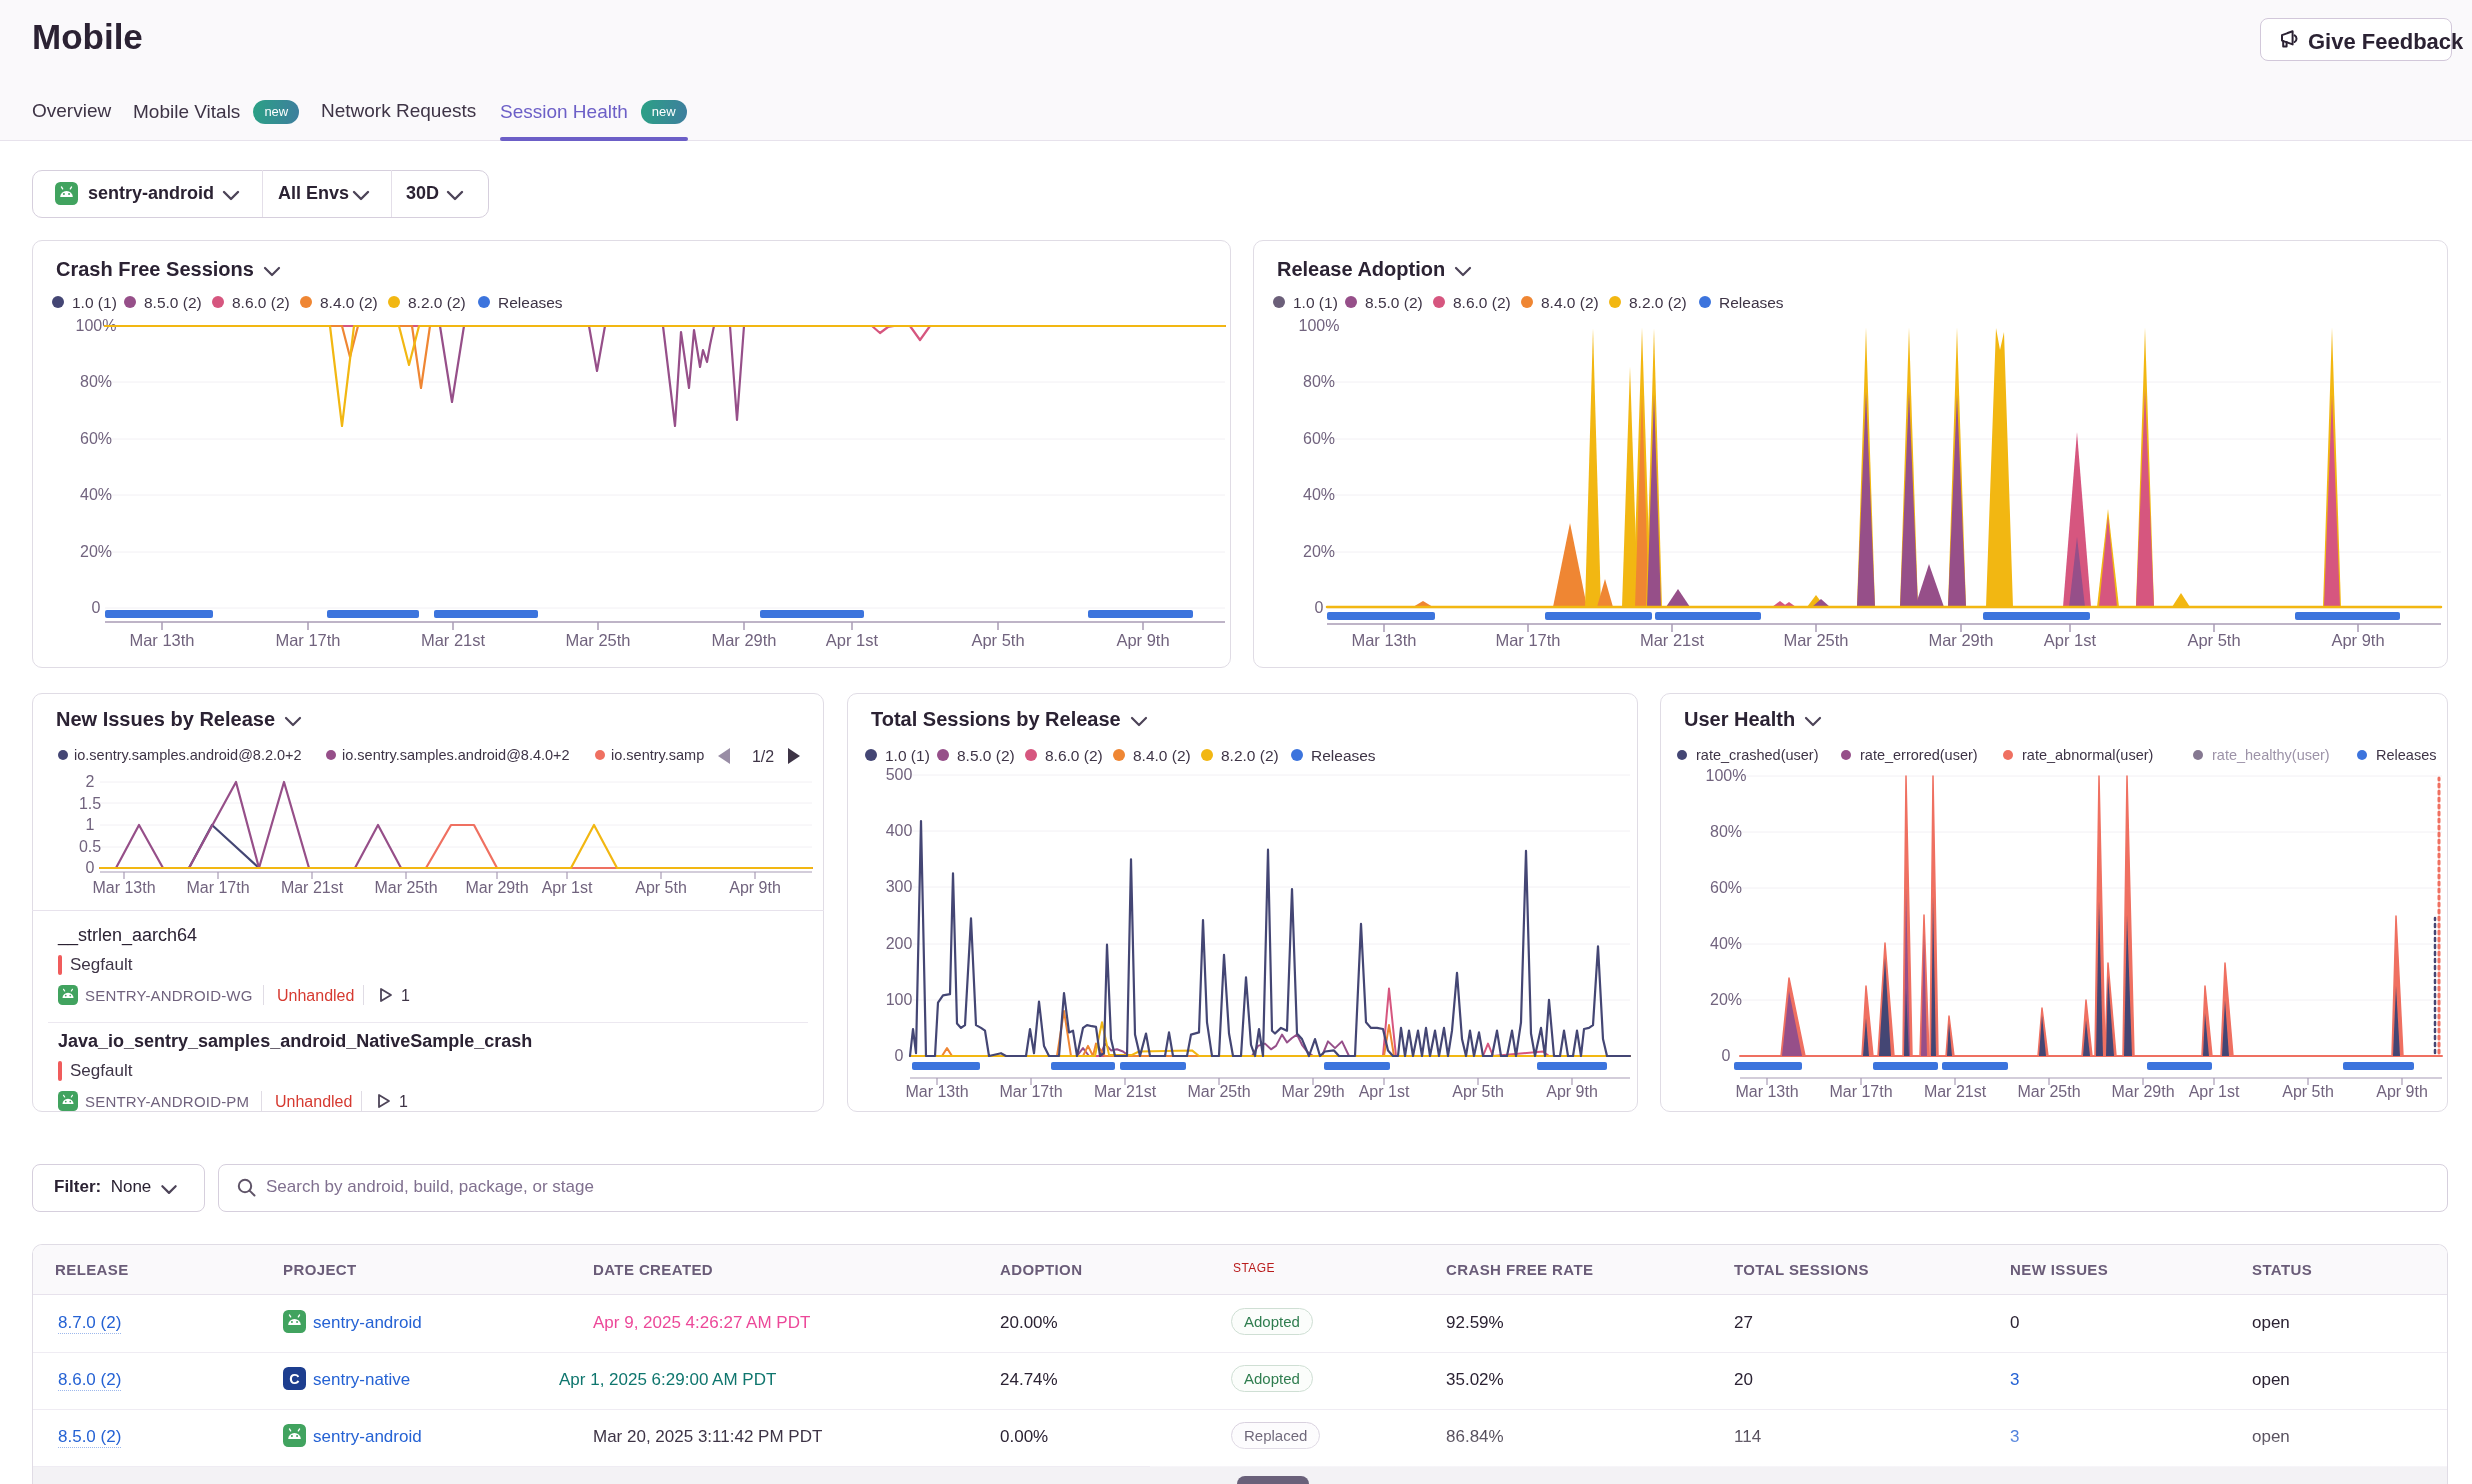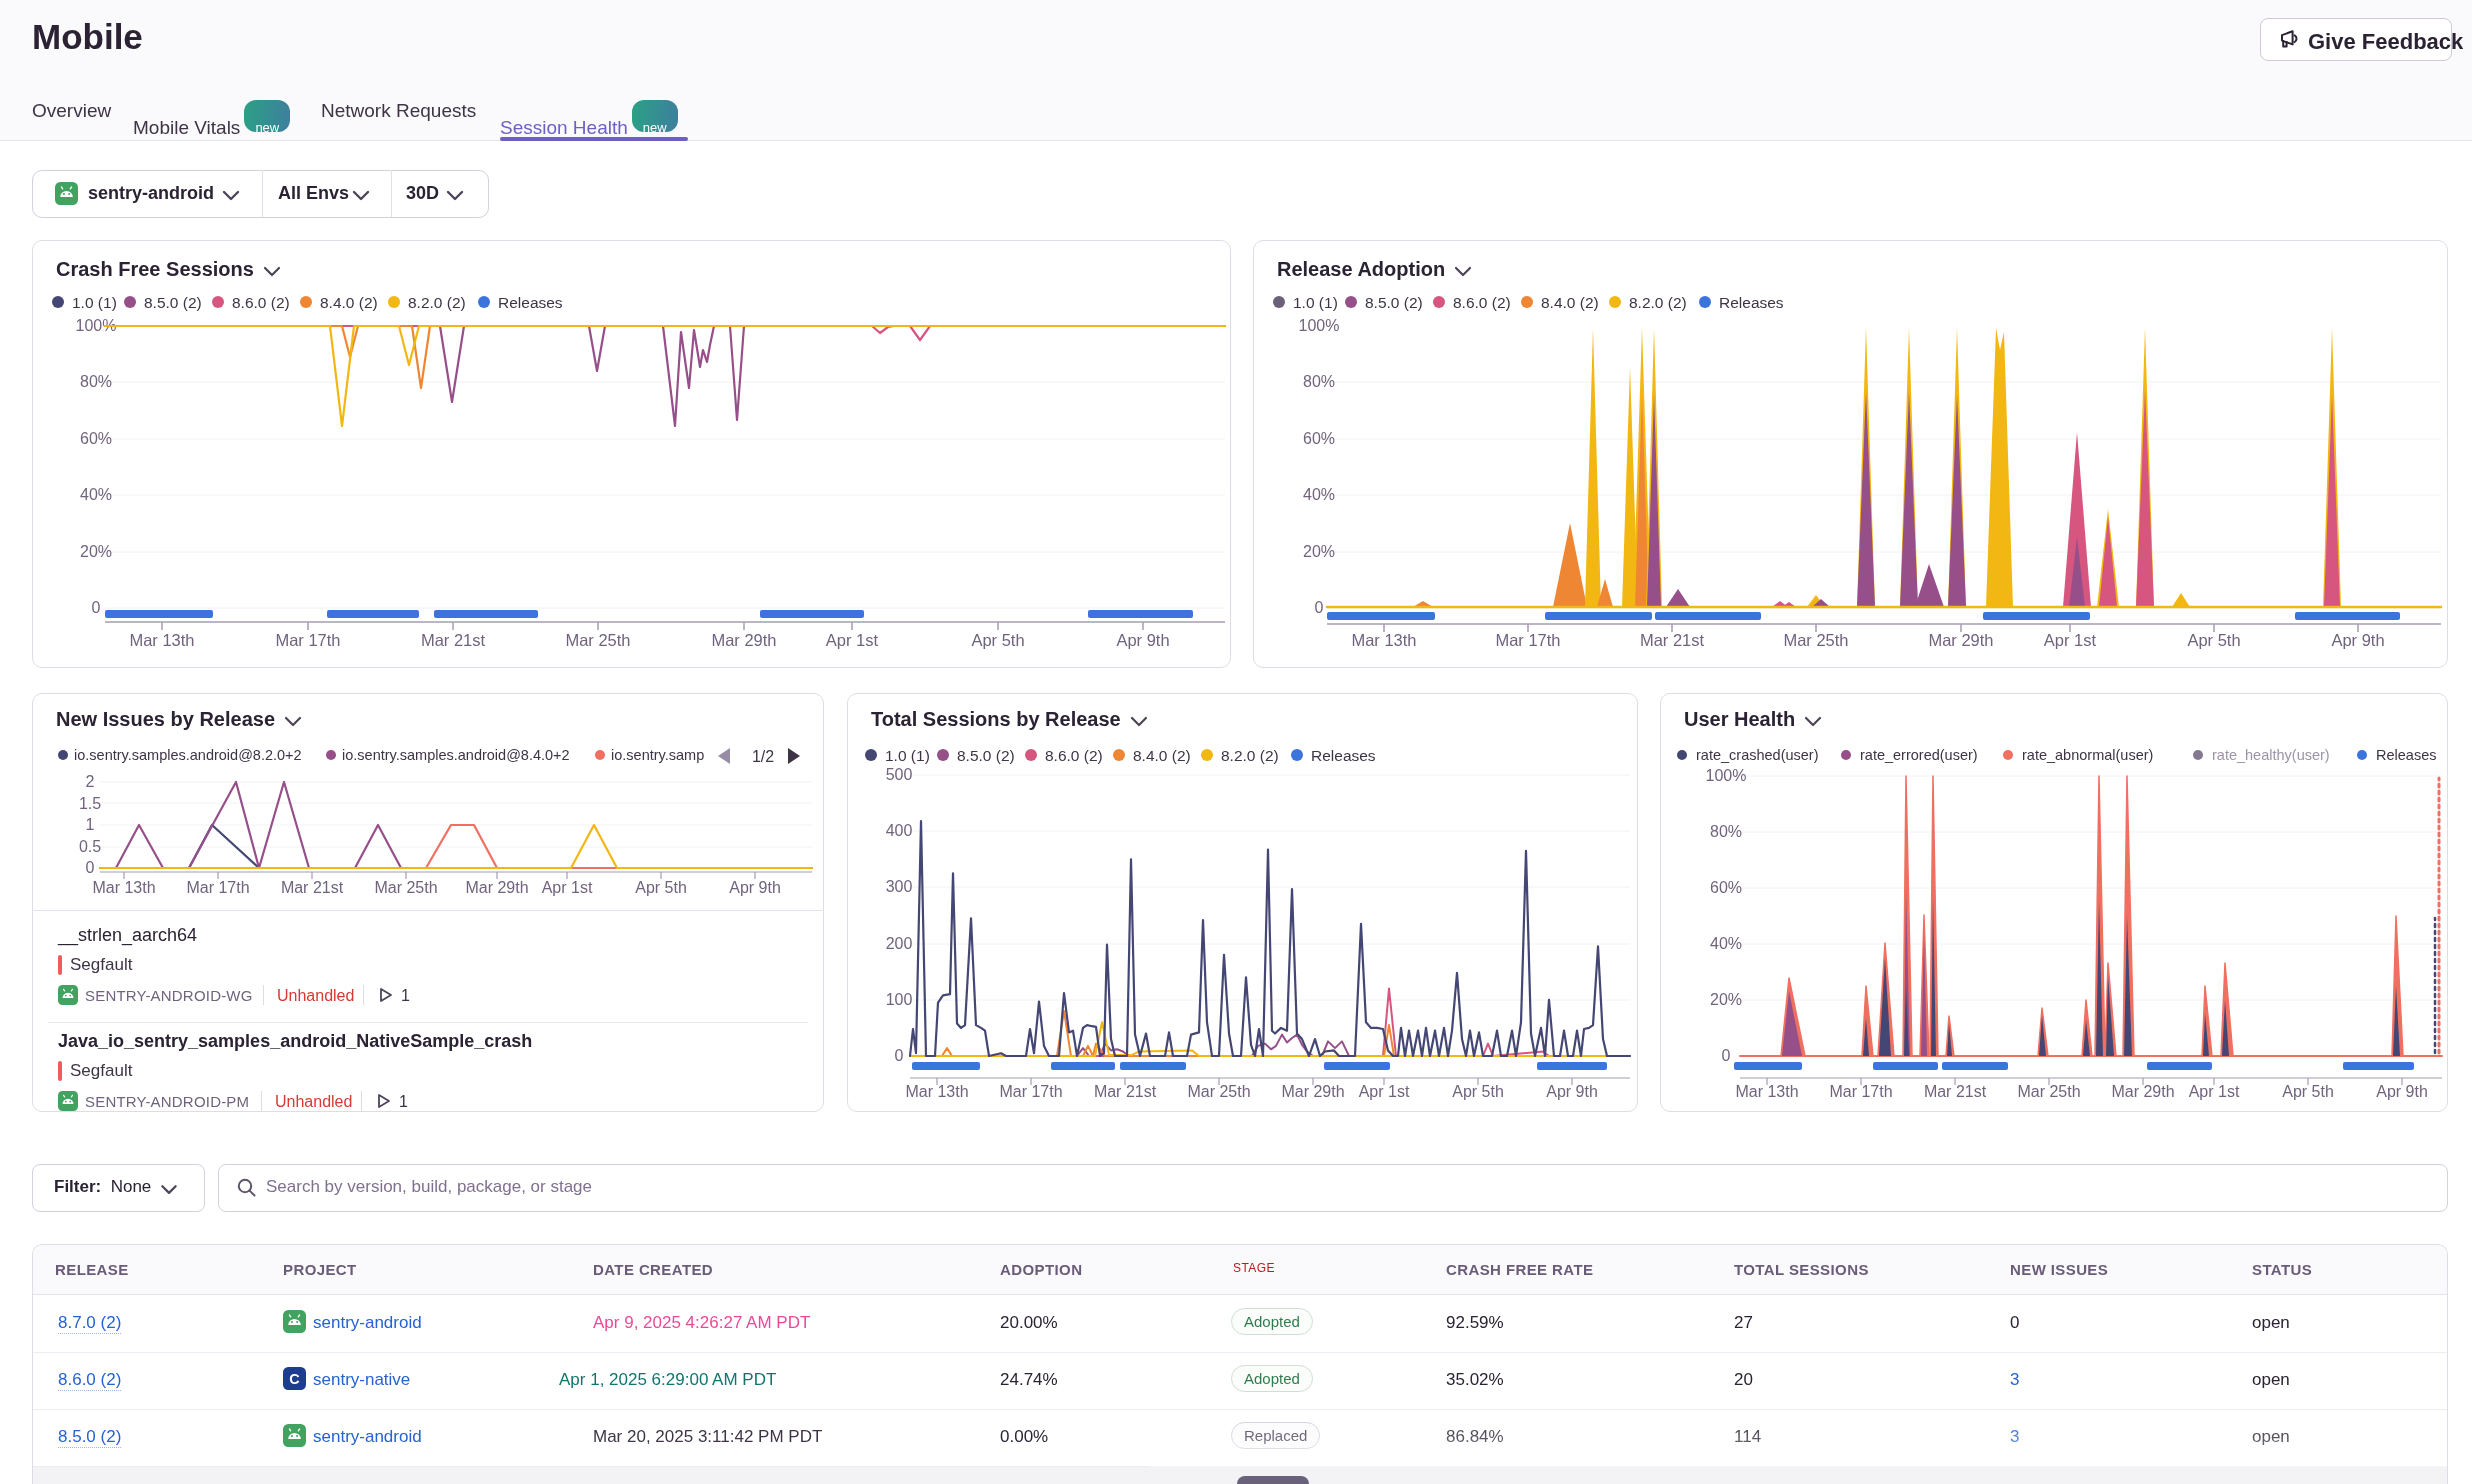--- a/index.html
+++ b/index.html
@@ -1,19 +1,19 @@
 <!DOCTYPE html>
 <html><head><meta charset="utf-8"><title>Mobile</title>
 <style>
 *{margin:0;padding:0;box-sizing:border-box}
 html,body{width:2472px;height:1484px;background:#fff;font-family:"Liberation Sans",sans-serif;overflow:hidden;position:relative}
 .abs{position:absolute}
 .panel{position:absolute;background:#fff;border:1.5px solid #e0dce5;border-radius:10px;overflow:hidden}
 .ptitle{position:absolute;font-size:20px;font-weight:bold;color:#2b2233;white-space:nowrap;display:flex;align-items:center;gap:9px}
-.badge-new{display:inline-block;background:linear-gradient(95deg,#2ba185,#3e7e9e);color:#fff;font-size:13px;line-height:24px;height:24px;padding:16px 11px;border-radius:12px;margin-left:4px;vertical-align:2px}
+.badge-new{display:inline-block;background:linear-gradient(95deg,#2ba185,#3e7e9e);color:#fff;font-size:13px;line-height:24px;height:24px;padding:0 11px;border-radius:12px;margin-left:13px;vertical-align:2px}
 .tab{position:absolute;top:100px;font-size:19px;color:#3e3446;white-space:nowrap}
 .pill{display:inline-block;border-radius:15px;font-size:15px;padding:4px 12px;border:1px solid}
 .lnk{color:#2562d4;text-decoration:none}
 .dotted{border-bottom:1.5px dotted rgba(37,98,212,.45);padding-bottom:1px}
 </style></head><body>
 
 <div class="abs" style="left:0;top:0;width:2472px;height:141px;background:#faf9fb;border-bottom:1px solid #e7e2ec"></div>
 <div class="abs" style="left:32px;top:17px;font-size:35px;font-weight:bold;color:#2b2233">Mobile</div>
 <div class="tab" style="left:32px">Overview</div>
 <div class="tab" style="left:133px">Mobile Vitals<span class="badge-new">new</span></div>
@@ -416,21 +416,21 @@
 <div class="abs" style="left:32px;top:1164px;width:173px;height:48px;border:1.5px solid #d6cfdd;border-radius:8px;background:#fff"></div>
 <div class="abs" style="left:54px;top:1177px;font-size:17px;color:#2b2233"><b>Filter:</b>&nbsp; None</div>
 <svg class="abs" style="left:160px;top:1182px" width="18" height="14">
     <polyline points="2.3500000000000005,4.2 9,10.85 15.649999999999999,4.2" fill="none" stroke="#4d4458" stroke-width="2.2" stroke-linecap="round" stroke-linejoin="round"></polyline>
   </svg>
 <div class="abs" style="left:218px;top:1164px;width:2230px;height:48px;border:1.5px solid #d6cfdd;border-radius:8px;background:#fff"></div>
 <svg class="abs" style="left:236px;top:1177px" width="22" height="22" viewBox="0 0 22 22" fill="none" stroke="#5f5468" stroke-width="2">
 <circle cx="9" cy="9" r="6.2"></circle>
     <line x1="13.6" y1="13.6" x2="18.5" y2="18.5" stroke-linecap="round"></line>
   </svg>
-<div class="abs" style="left:266px;top:1177px;font-size:17px;color:#80708f">Search by version, build, package, or stage</div>
+<div class="abs" style="left:266px;top:1177px;font-size:17px;color:#80708f">Search by android, build, package, or stage</div>
 <div class="abs" style="left:32px;top:1244px;width:2416px;height:240px;border:1.5px solid #e0dce5;border-radius:10px 10px 0 0;border-bottom:none;background:#fff"></div>
 <div class="abs" style="left:33px;top:1245px;width:2414px;height:50px;background:#faf9fb;border-bottom:1px solid #e7e2ec;border-radius:9px 9px 0 0"></div>
 <div class="abs" style="left:55px;top:1261px;font-size:15px;font-weight:bold;color:#6a5c78;letter-spacing:.4px">RELEASE</div>
 <div class="abs" style="left:283px;top:1261px;font-size:15px;font-weight:bold;color:#6a5c78;letter-spacing:.4px">PROJECT</div>
 <div class="abs" style="left:593px;top:1261px;font-size:15px;font-weight:bold;color:#6a5c78;letter-spacing:.4px">DATE CREATED</div>
 <div class="abs" style="left:1000px;top:1261px;font-size:15px;font-weight:bold;color:#6a5c78;letter-spacing:.4px">ADOPTION</div>
 <div class="abs" style="left:1233px;top:1261px;font-size:12px;font-weight:normal;color:#b91c1c;letter-spacing:.4px">STAGE</div>
 <div class="abs" style="left:1446px;top:1261px;font-size:15px;font-weight:bold;color:#6a5c78;letter-spacing:.4px">CRASH FREE RATE</div>
 <div class="abs" style="left:1734px;top:1261px;font-size:15px;font-weight:bold;color:#6a5c78;letter-spacing:.4px">TOTAL SESSIONS</div>
 <div class="abs" style="left:2010px;top:1261px;font-size:15px;font-weight:bold;color:#6a5c78;letter-spacing:.4px">NEW ISSUES</div>

